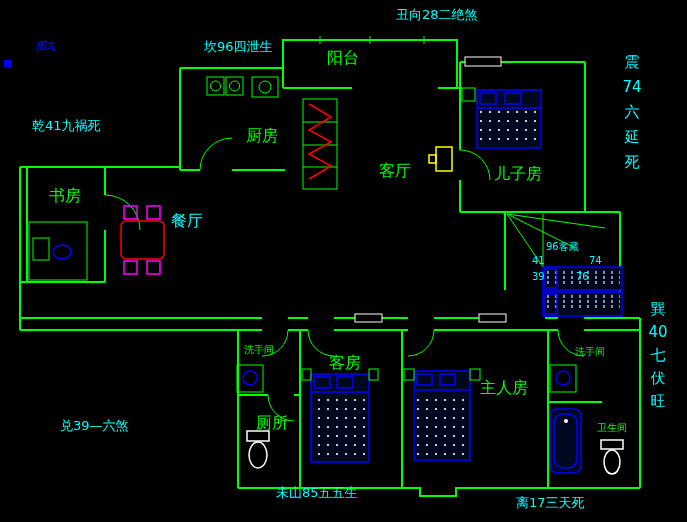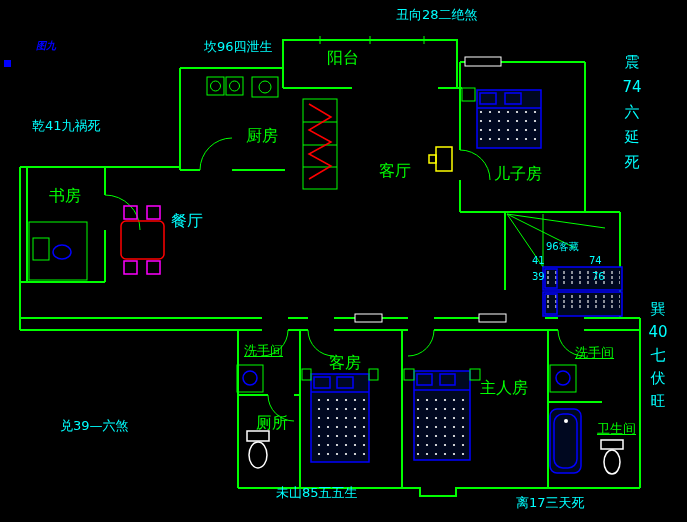--- a/index.html
+++ b/index.html
@@ -18,21 +18,21 @@
   .bluf{stroke:var(--furniture,#0000ff);stroke-width:1.5;fill:#000820}
   .red{stroke:var(--table,#ff0000);stroke-width:1.5;fill:none}
   .mag{stroke:var(--chair,#ff00ff);stroke-width:1.5;fill:none}
   .yel{stroke:var(--tv,#ffff00);stroke-width:1.5;fill:none}
   .wht{stroke:#ffffff;stroke-width:1.5;fill:none}
   .whtf{stroke:#ffffff;stroke-width:1;fill:#000}
   
   .lbl{position:absolute;white-space:nowrap;line-height:1.1;}
   .ann{color:var(--annotation,#00ffff);font-size:13px;}
   .room{color:var(--room,#00ff00);font-size:16px;}
-  .room-sm{color:var(--room,#00ff00);font-size:13px;text-decoration:underline;}
+  .room-sm{color:var(--room,#00ff00);font-size:10px;}
   .fig{color:var(--figure,#0000ff);font-size:10px;font-weight:bold;font-style:italic;}
   .small-num{color:var(--annotation,#00ffff);font-size:10px;}
   .vcol{position:absolute;display:flex;flex-direction:column;align-items:center;
         color:var(--annotation,#00ffff);font-size:15px;}
   .vcol span{display:block;text-align:center;}
 </style>
 </head>
 <body>
 
 <div id="plan">
@@ -211,21 +211,21 @@
   <span>40</span>
   <span>七</span>
   <span>伏</span>
   <span>旺</span>
 </div>
 
 <span class="lbl small-num" style="left:546px;top:241px">96客藏</span>
 <span class="lbl small-num" style="left:532px;top:255px">41</span>
 <span class="lbl small-num" style="left:532px;top:271px">39</span>
 <span class="lbl small-num" style="left:589px;top:255px">74</span>
-<span class="lbl small-num" style="left:592px;top:271px">76</span>
+<span class="lbl small-num" style="left:576px;top:271px">76</span>
 
 <span class="lbl room" style="left:327px;top:49px">阳台</span>
 <span class="lbl room" style="left:246px;top:127px">厨房</span>
 <span class="lbl room" style="left:379px;top:162px">客厅</span>
 <span class="lbl room" style="left:494px;top:165px">儿子房</span>
 <span class="lbl room" style="left:49px;top:187px">书房</span>
 <span class="lbl ann" style="left:171px;top:212px;font-size:16px">餐厅</span>
 <span class="lbl room-sm" style="left:244px;top:344px">洗手间</span>
 <span class="lbl room" style="left:329px;top:354px">客房</span>
 <span class="lbl room" style="left:480px;top:379px">主人房</span>

